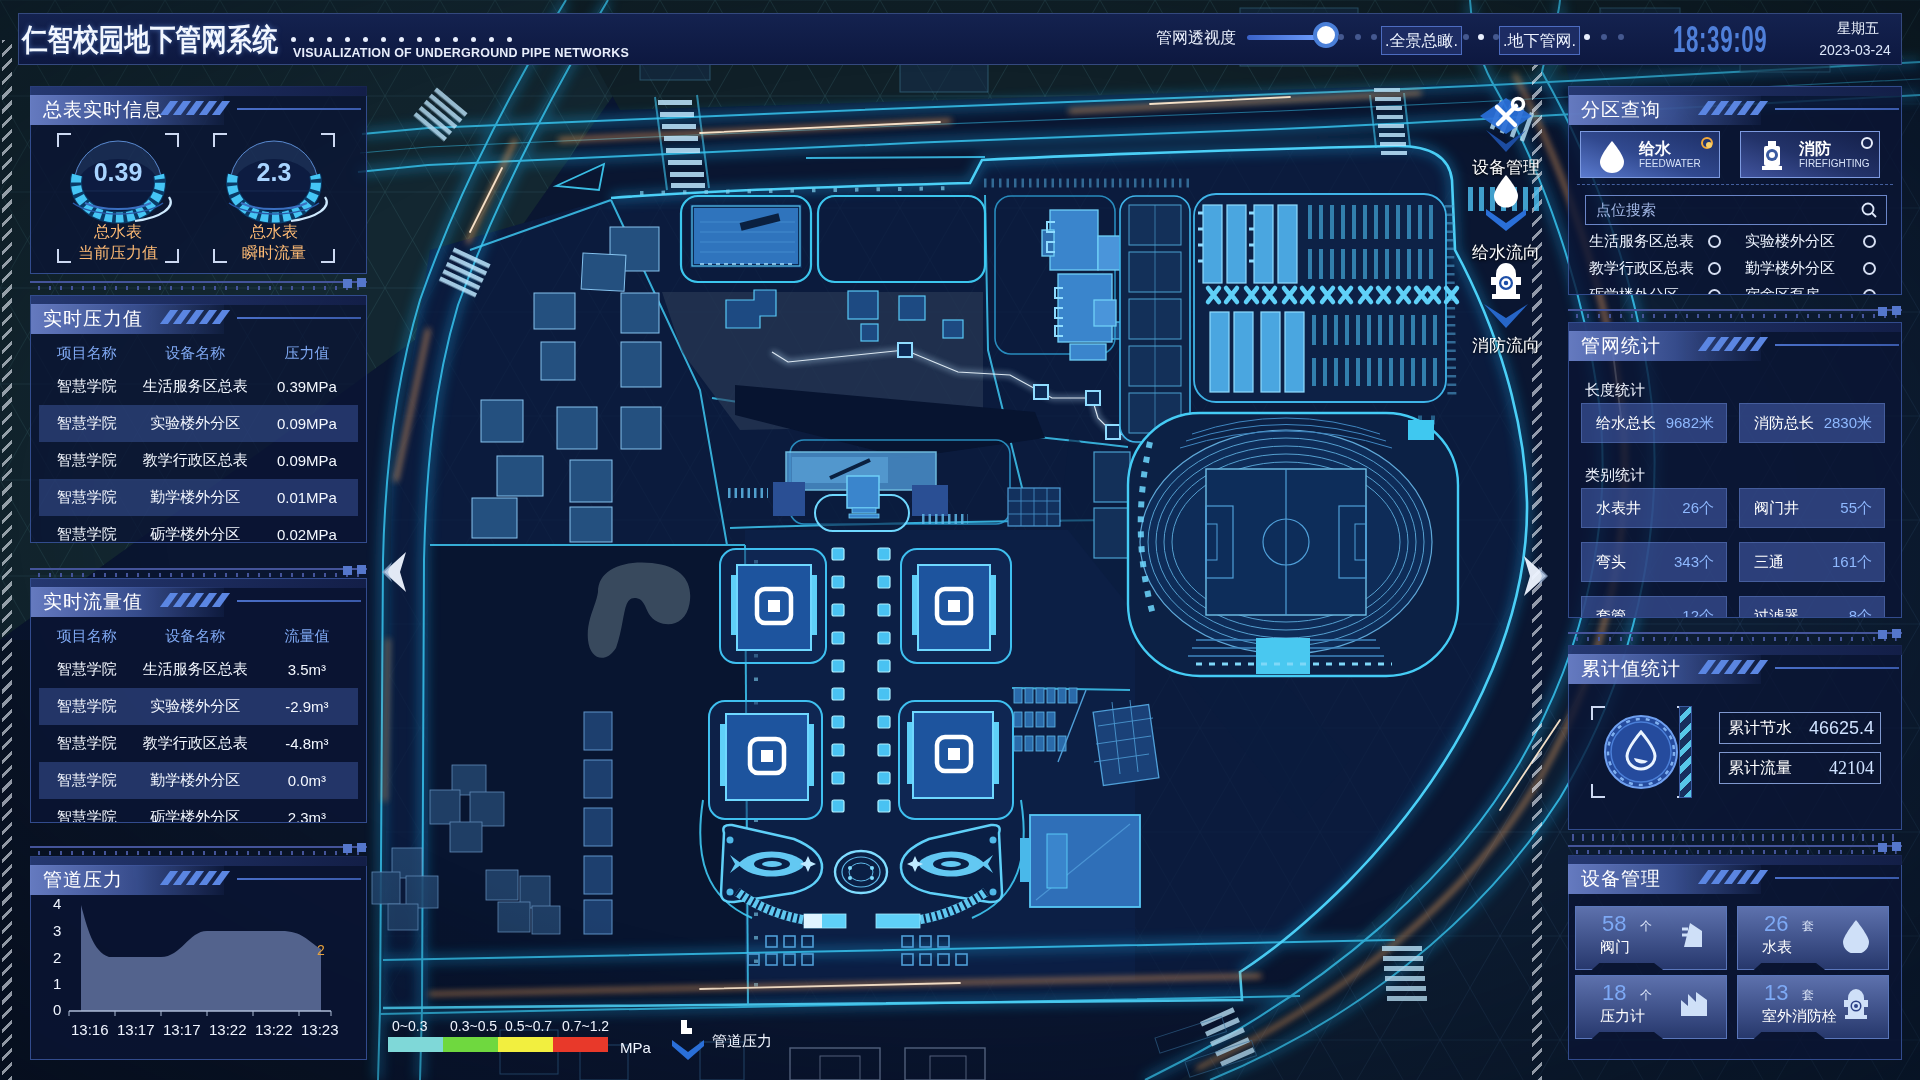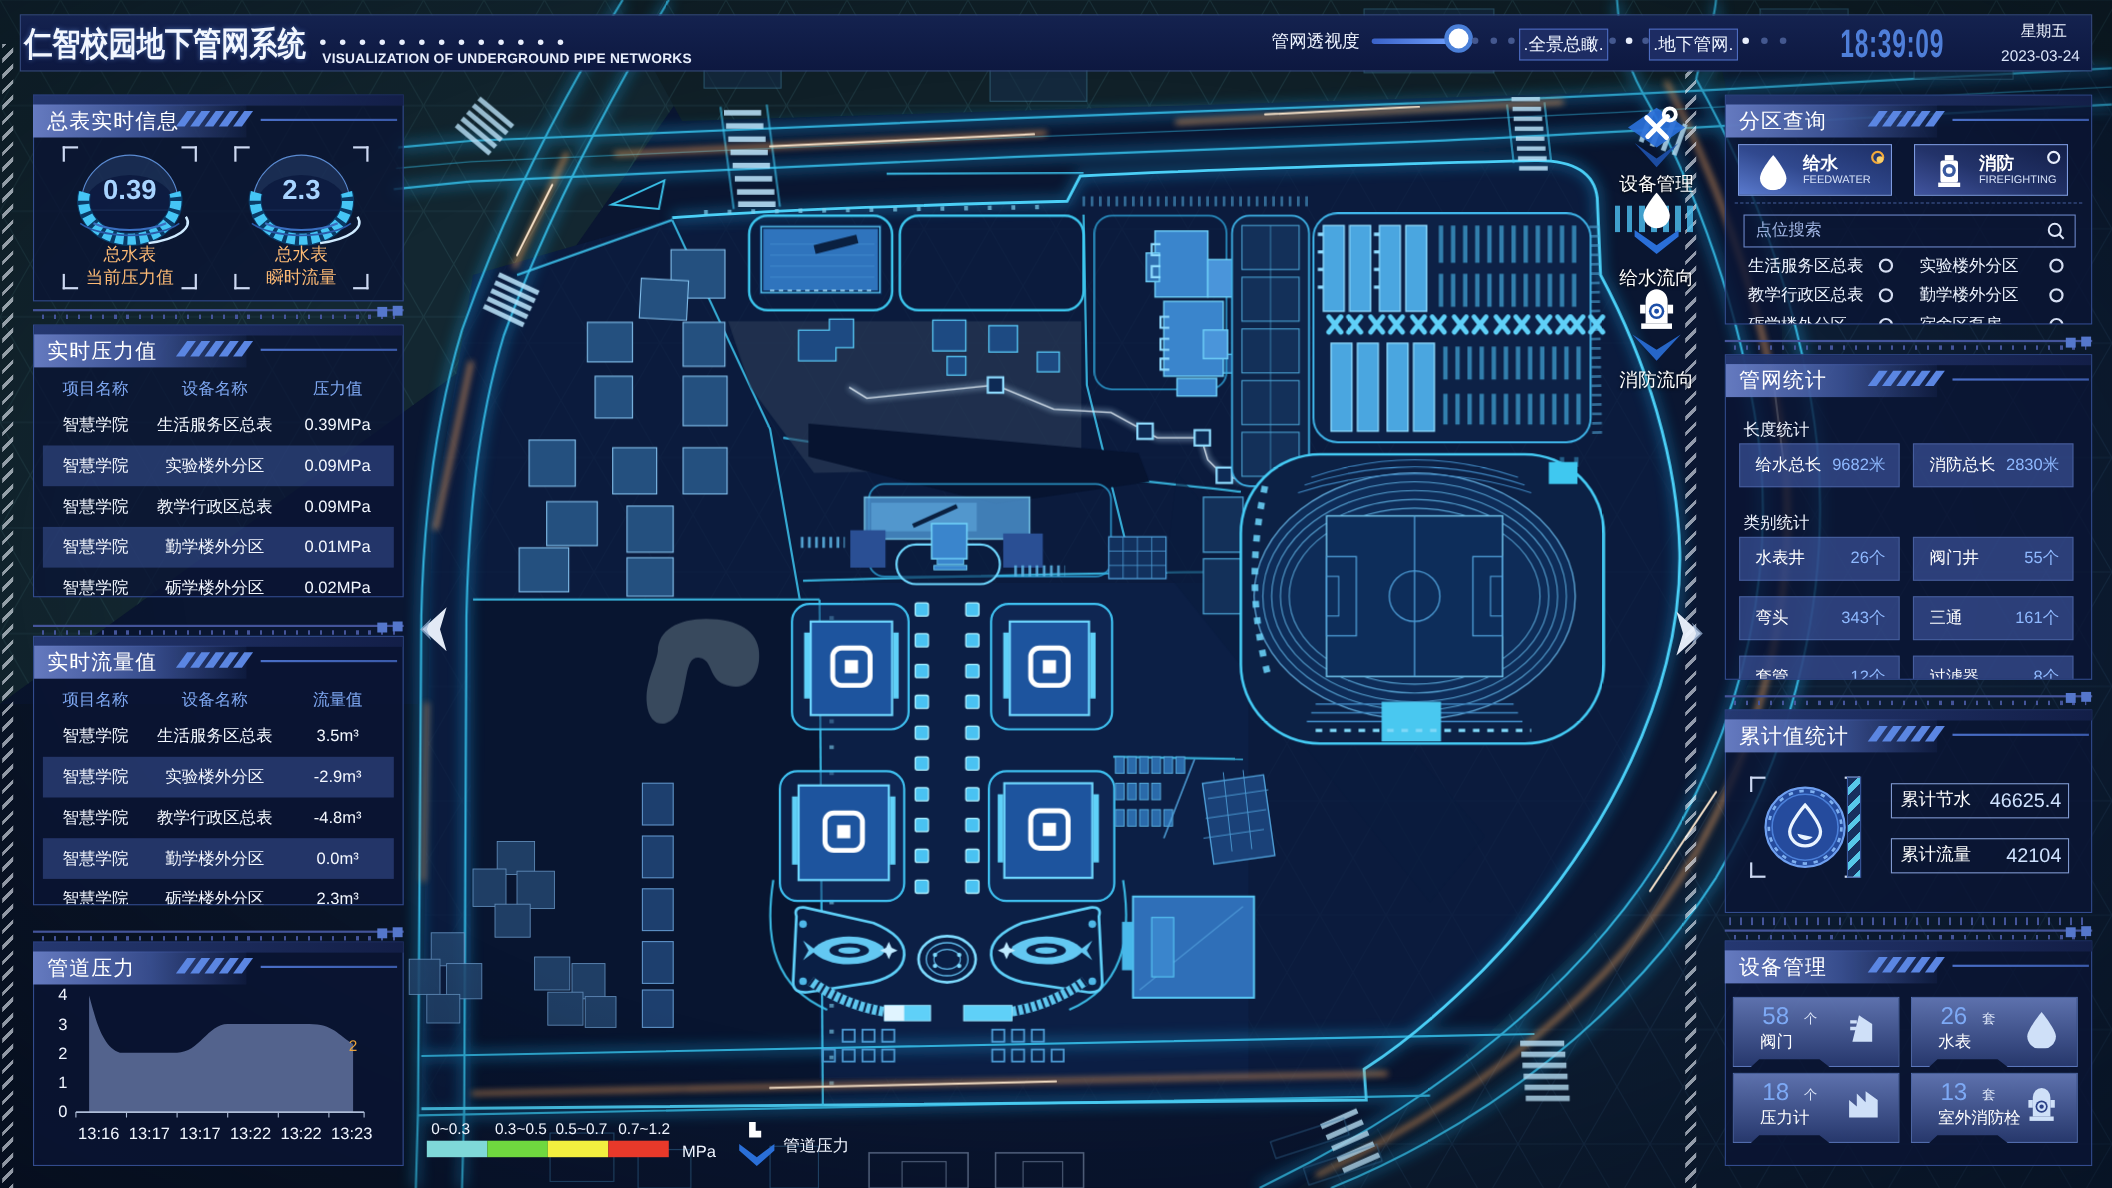--- a/index.html
+++ b/index.html
@@ -1015,21 +1015,21 @@
       <circle cx="50" cy="46" r="33" fill="none" stroke="#7fb0f0" stroke-width="2.5" stroke-dasharray="4 6"></circle>
       <path d="M50 26 C 50 26 64 42 64 50 A 14 13 0 0 1 36 50 C 36 42 50 26 50 26 Z" fill="none" stroke="#eaf4ff" stroke-width="3"></path>
       <path d="M43 52 a 8 7 0 0 0 14 3" fill="#eaf4ff"></path>
     </svg>
   </div>
 
   <div style="position:absolute; left:110px; top:60px; width:13px; height:92px; background:repeating-linear-gradient(-45deg,#57c8e8 0 5px,#17305e 5px 12px); border:1px solid #3a5aa0;"></div>
 
   <div class="vrow" style="top:66px;"><span style="margin-left:8px;">累计节水</span><span class="val">46625.4</span></div>
 
-  <div class="vrow" style="top:116px;"><span style="margin-left:8px;">累计流量</span><span class="val">42104</span></div>
+  <div class="vrow" style="top:106px;font-family:Liberation Serif, serif;"><span style="margin-left:8px;">累计流量</span><span class="val">42104</span></div>
 </div>
 
 <div style="position:absolute; left:1572px; top:834px; width:326px; height:7px;
   background:repeating-linear-gradient(90deg,#44549a 0 2px,rgba(0,0,0,0) 2px 10px);"></div>
 
 <div class="sep" style="left:1568px; width:334px; top:845px;"></div>
 
 <div class="panel" style="left:1568px; top:855px; width:334px; height:205px;">
   <div class="ptop"></div>
 

